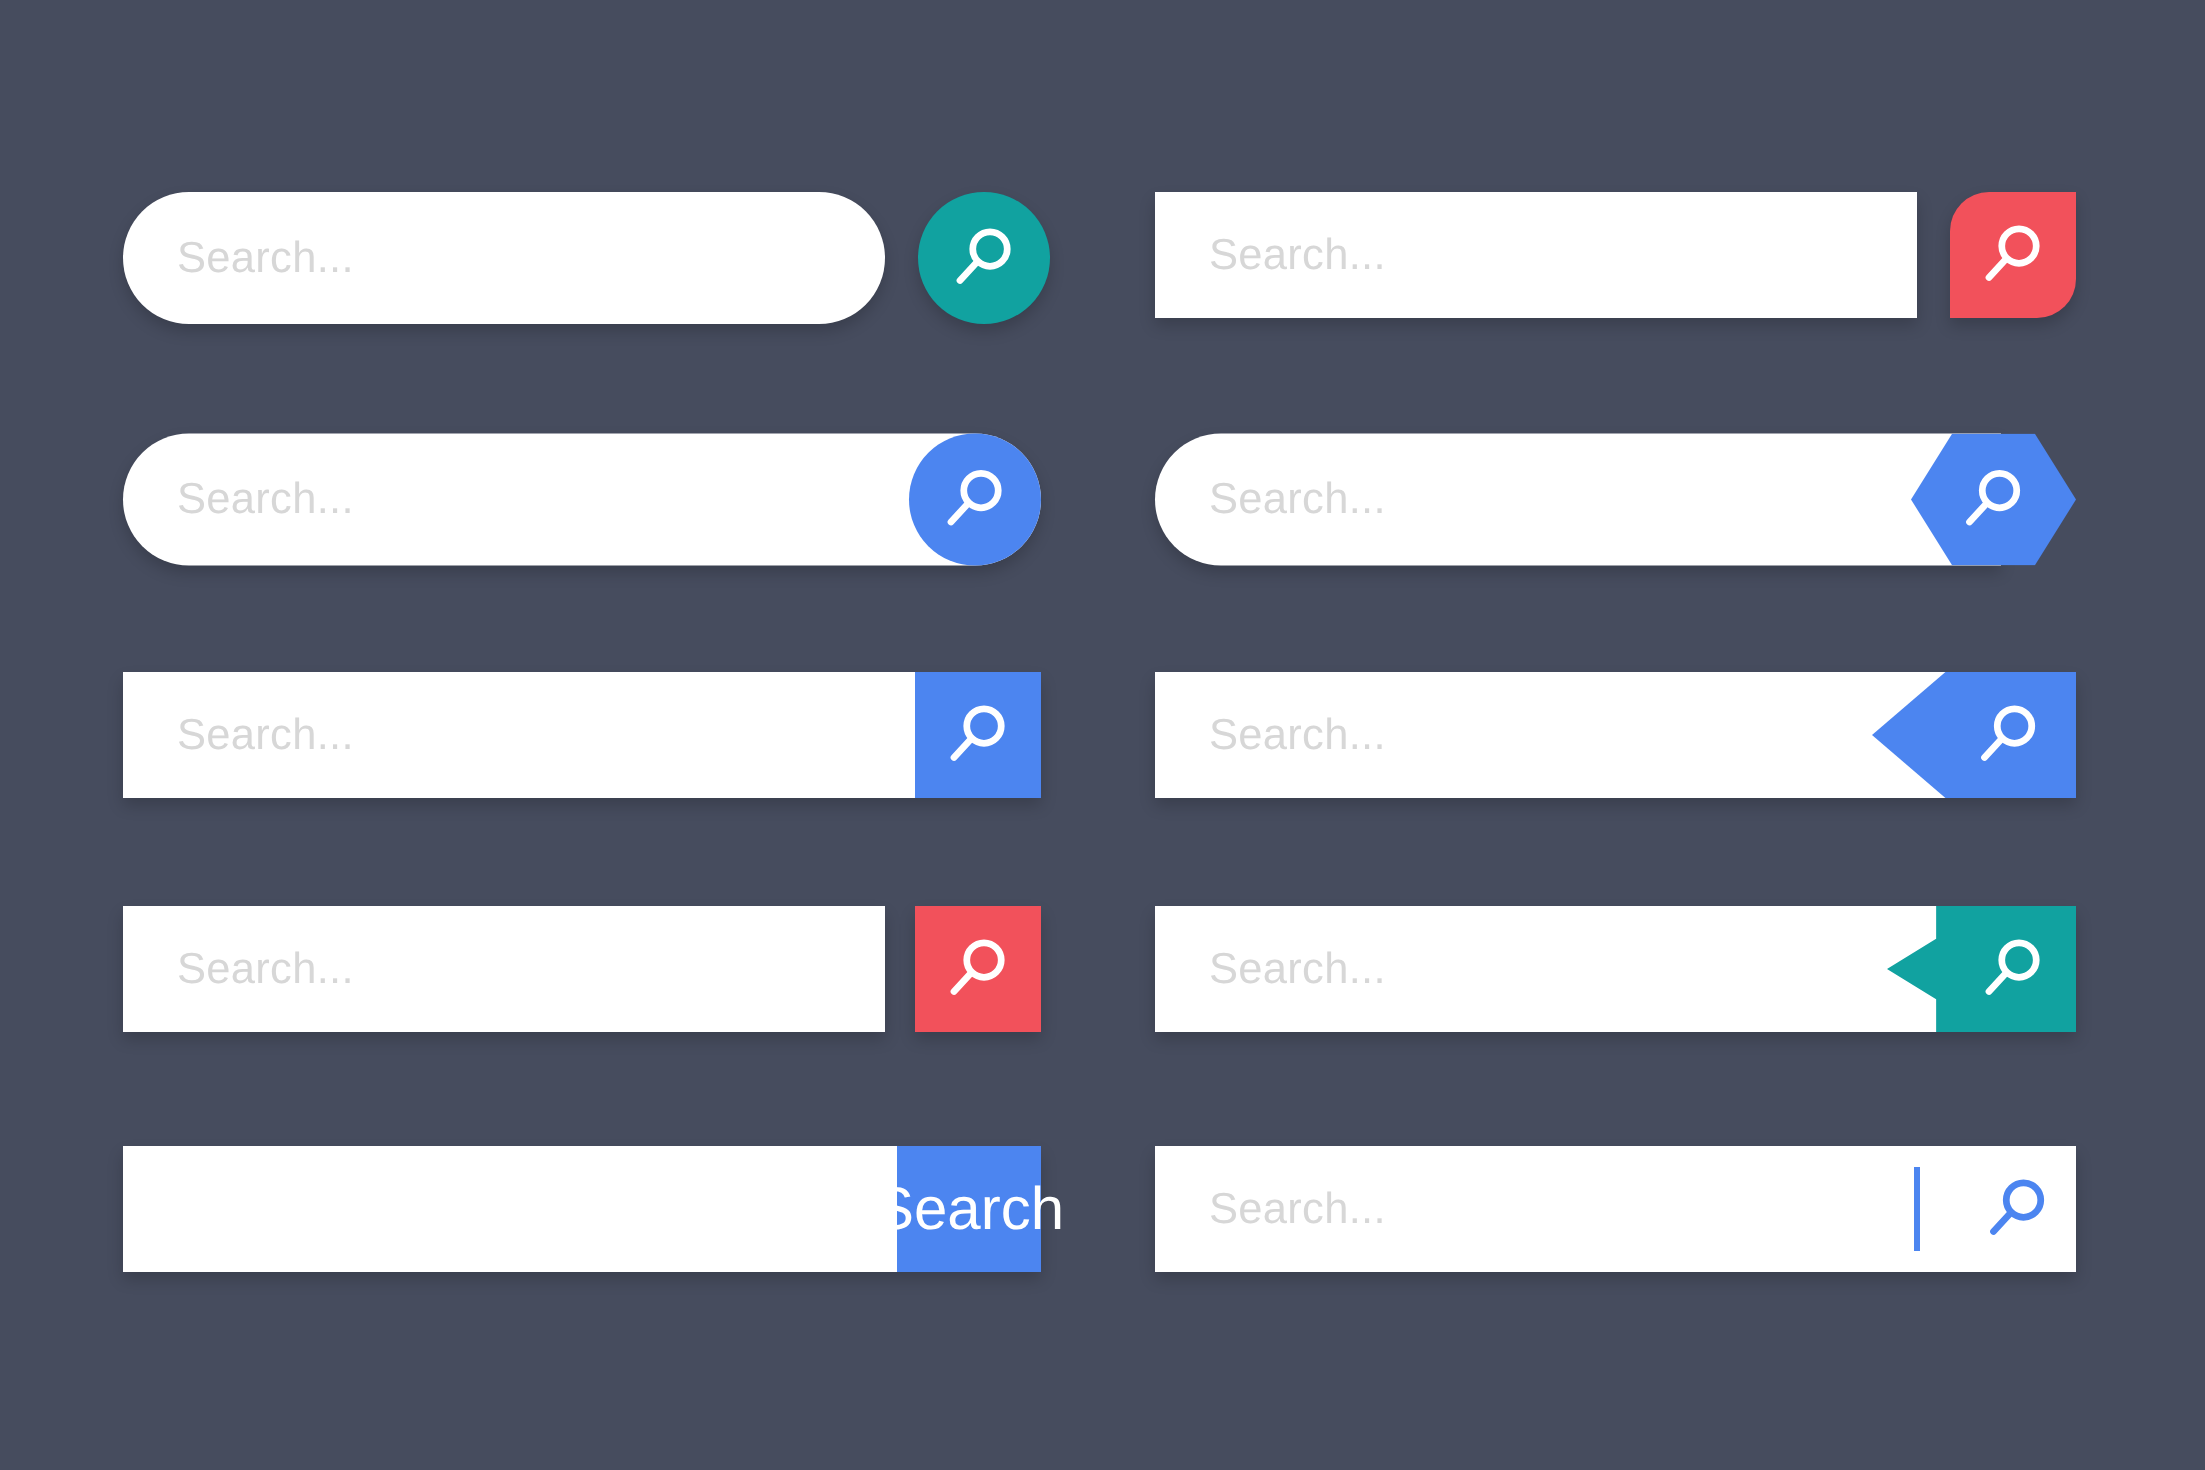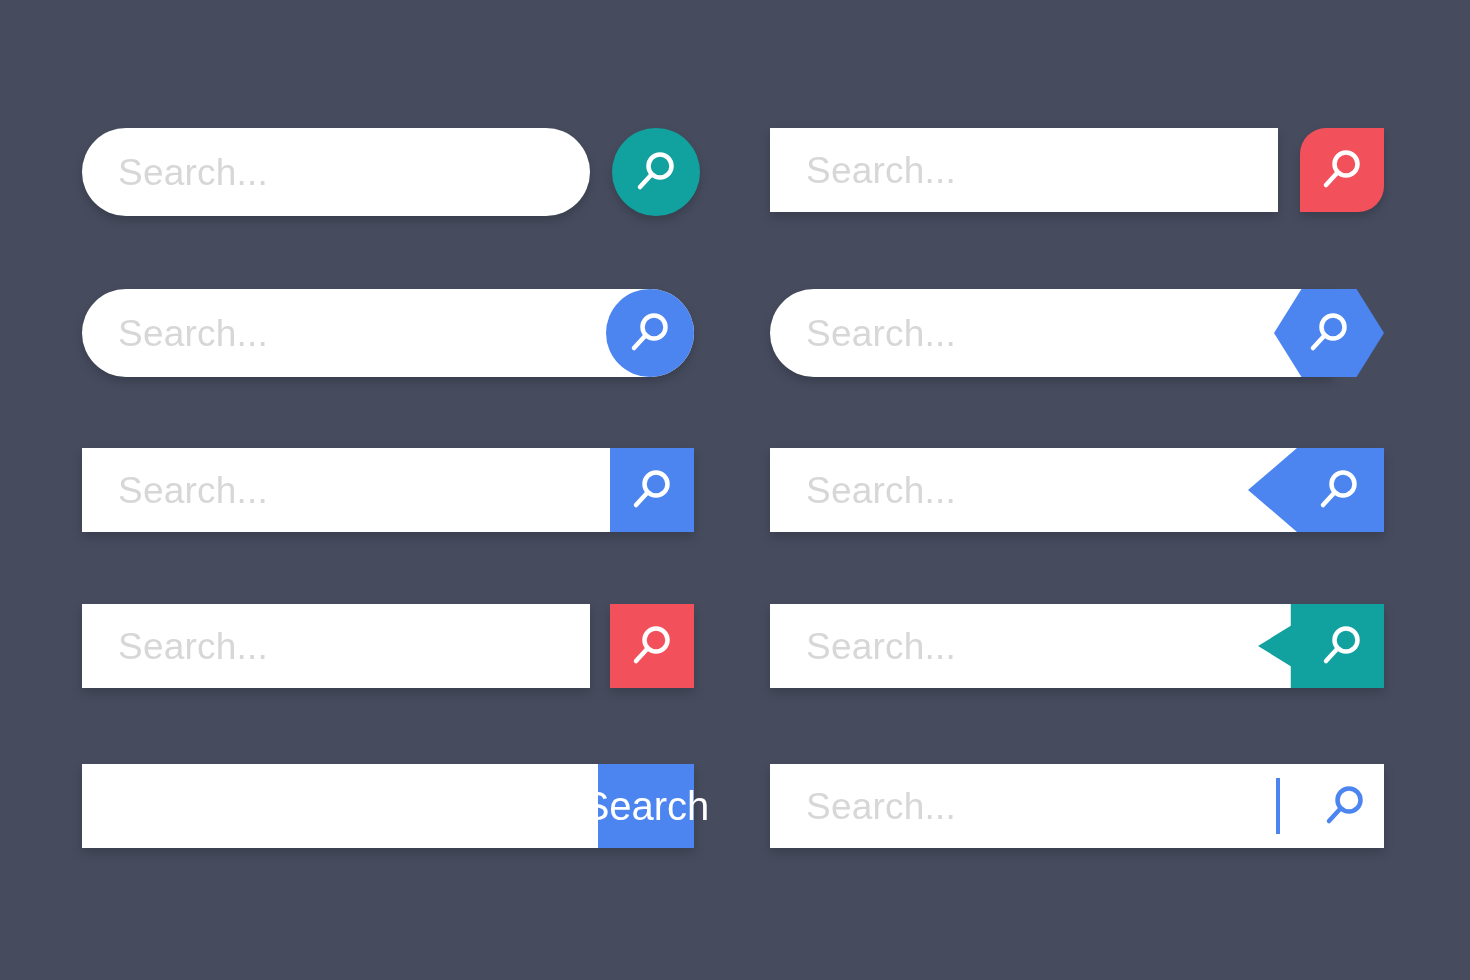--- a/index.html
+++ b/index.html
@@ -30,21 +30,21 @@
   .field {
     position: absolute;
     background: #ffffff;
     display: flex;
     align-items: center;
     box-shadow: 0 5px 10px rgba(0,0,0,0.18);
   }
 
   .ph {                        
     color: #d7d7d7;
-    font-size: 37px;
+    font-size: 29px;
     font-weight: 400;
     letter-spacing: .2px;
     white-space: nowrap;
     line-height: 1;
     user-select: none;
   }
 
   .btn {
     position: absolute;
     display: flex;

